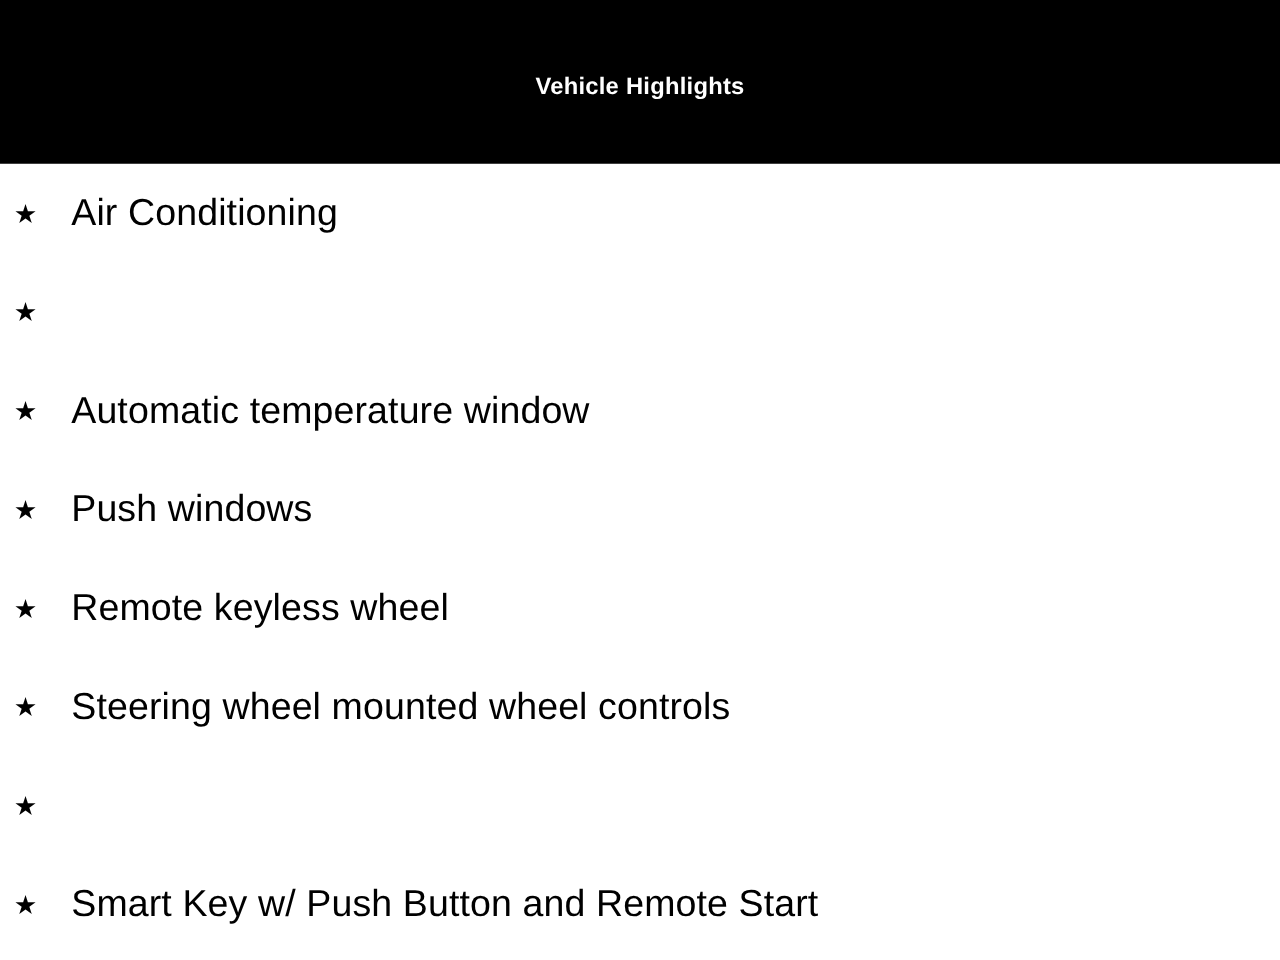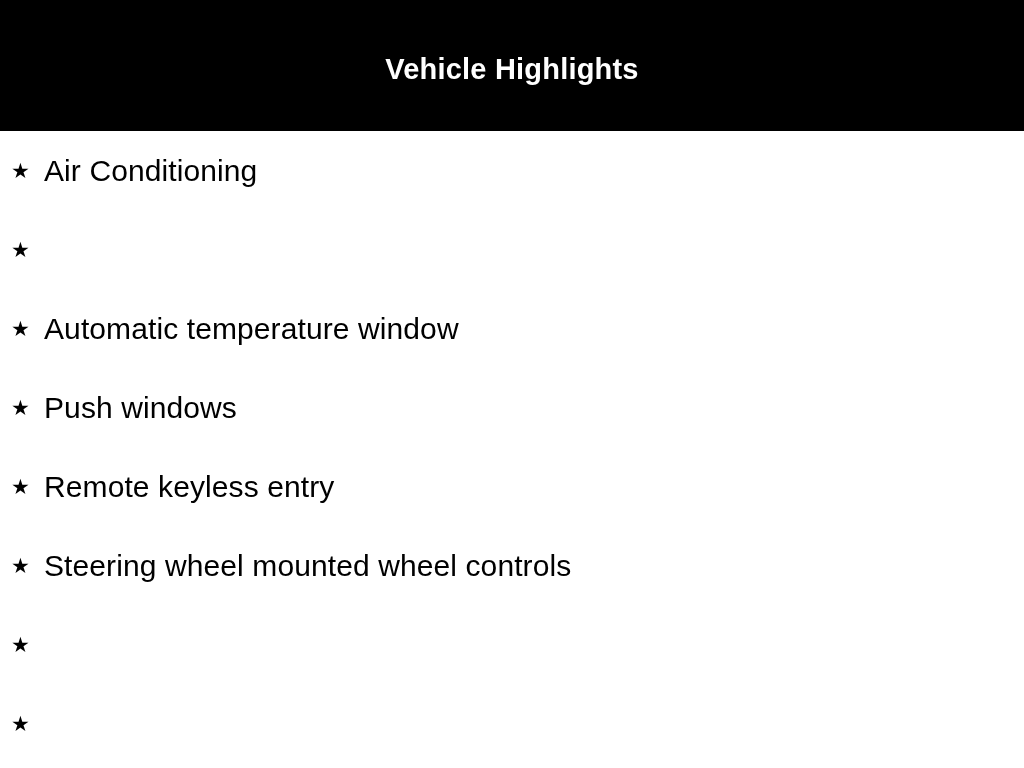--- a/index.html
+++ b/index.html
@@ -33,21 +33,21 @@
     position: absolute;
     left: 0;
     top: 0;
     width: 1024px;
     height: 131px;
     display: flex;
     align-items: center;
     justify-content: center;
     color: #ffffff;
     font-family: "Liberation Sans", sans-serif;
-    font-size: 29px;
+    font-size: 19px;
     font-weight: bold;
     letter-spacing: 0.2px;
     line-height: 1;
     padding-top: 8px;
     box-sizing: border-box;
     white-space: nowrap;
   }
   
   .highlights-list {
     position: absolute;
@@ -89,20 +89,21 @@
     flex: 0 0 auto;
   }
   .highlight-label {
     display: inline-block;
     color: #000000;
     font-family: "Liberation Sans", sans-serif;
     font-size: 30px;
     font-weight: normal;
     line-height: 1.05;
     letter-spacing: 0.1px;
+    margin-left: 13px;
   }
 </style>
 </head>
 <body>
 
 <div class="page">
 
   <div class="header-band">
     <div class="header-title">Vehicle Highlights</div>
   </div>
@@ -123,31 +124,32 @@
       <span class="highlight-label">Automatic temperature window</span>
     </li>
 
     <li class="highlight-item">
       <span class="bullet-star">★</span>
       <span class="highlight-label">Push windows</span>
     </li>
 
     <li class="highlight-item">
       <span class="bullet-star">★</span>
-      <span class="highlight-label">Remote keyless entry</span>
+      <span class="highlight-label">Remote keyless wheel</span>
     </li>
 
     <li class="highlight-item">
       <span class="bullet-star">★</span>
       <span class="highlight-label">Steering wheel mounted wheel controls</span>
     </li>
 
     <li class="highlight-item">
       <span class="bullet-star">★</span>
     </li>
 
     <li class="highlight-item">
       <span class="bullet-star">★</span>
+      <span class="highlight-label">Smart Key w/ Push Button and Remote Start</span>
     </li>
 
   </ul>
 
 </div>
 
 </body></html>

